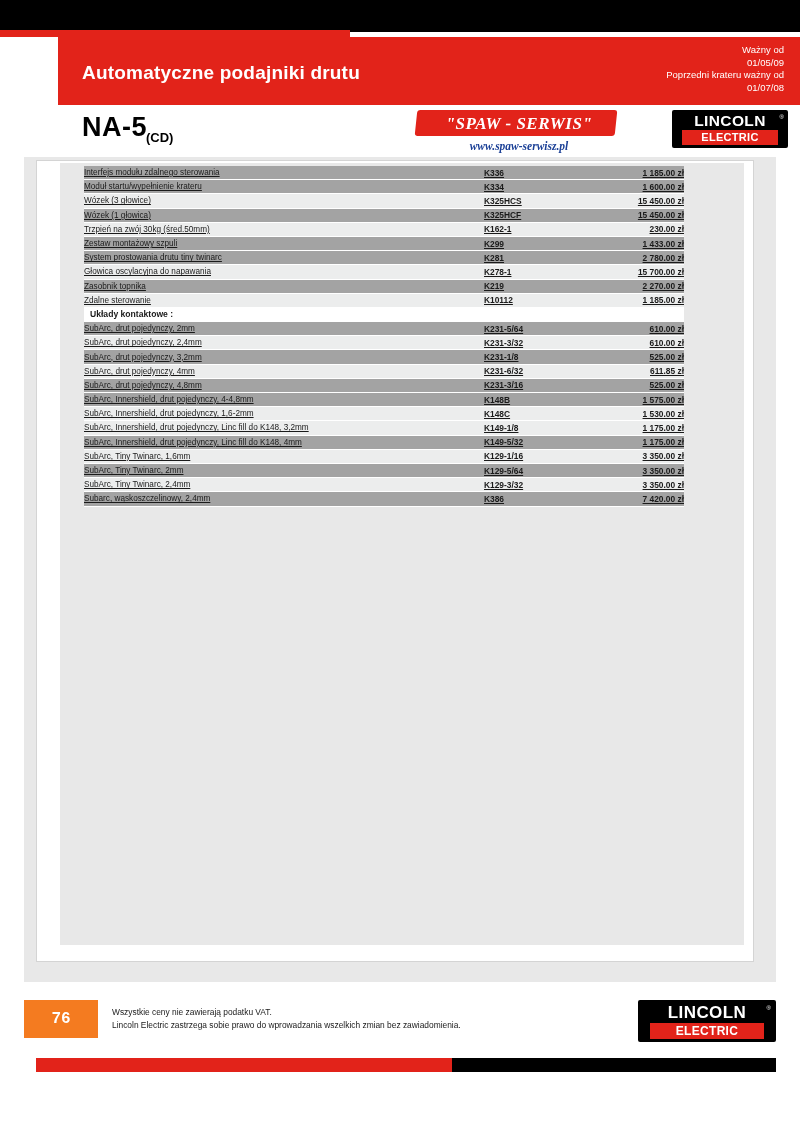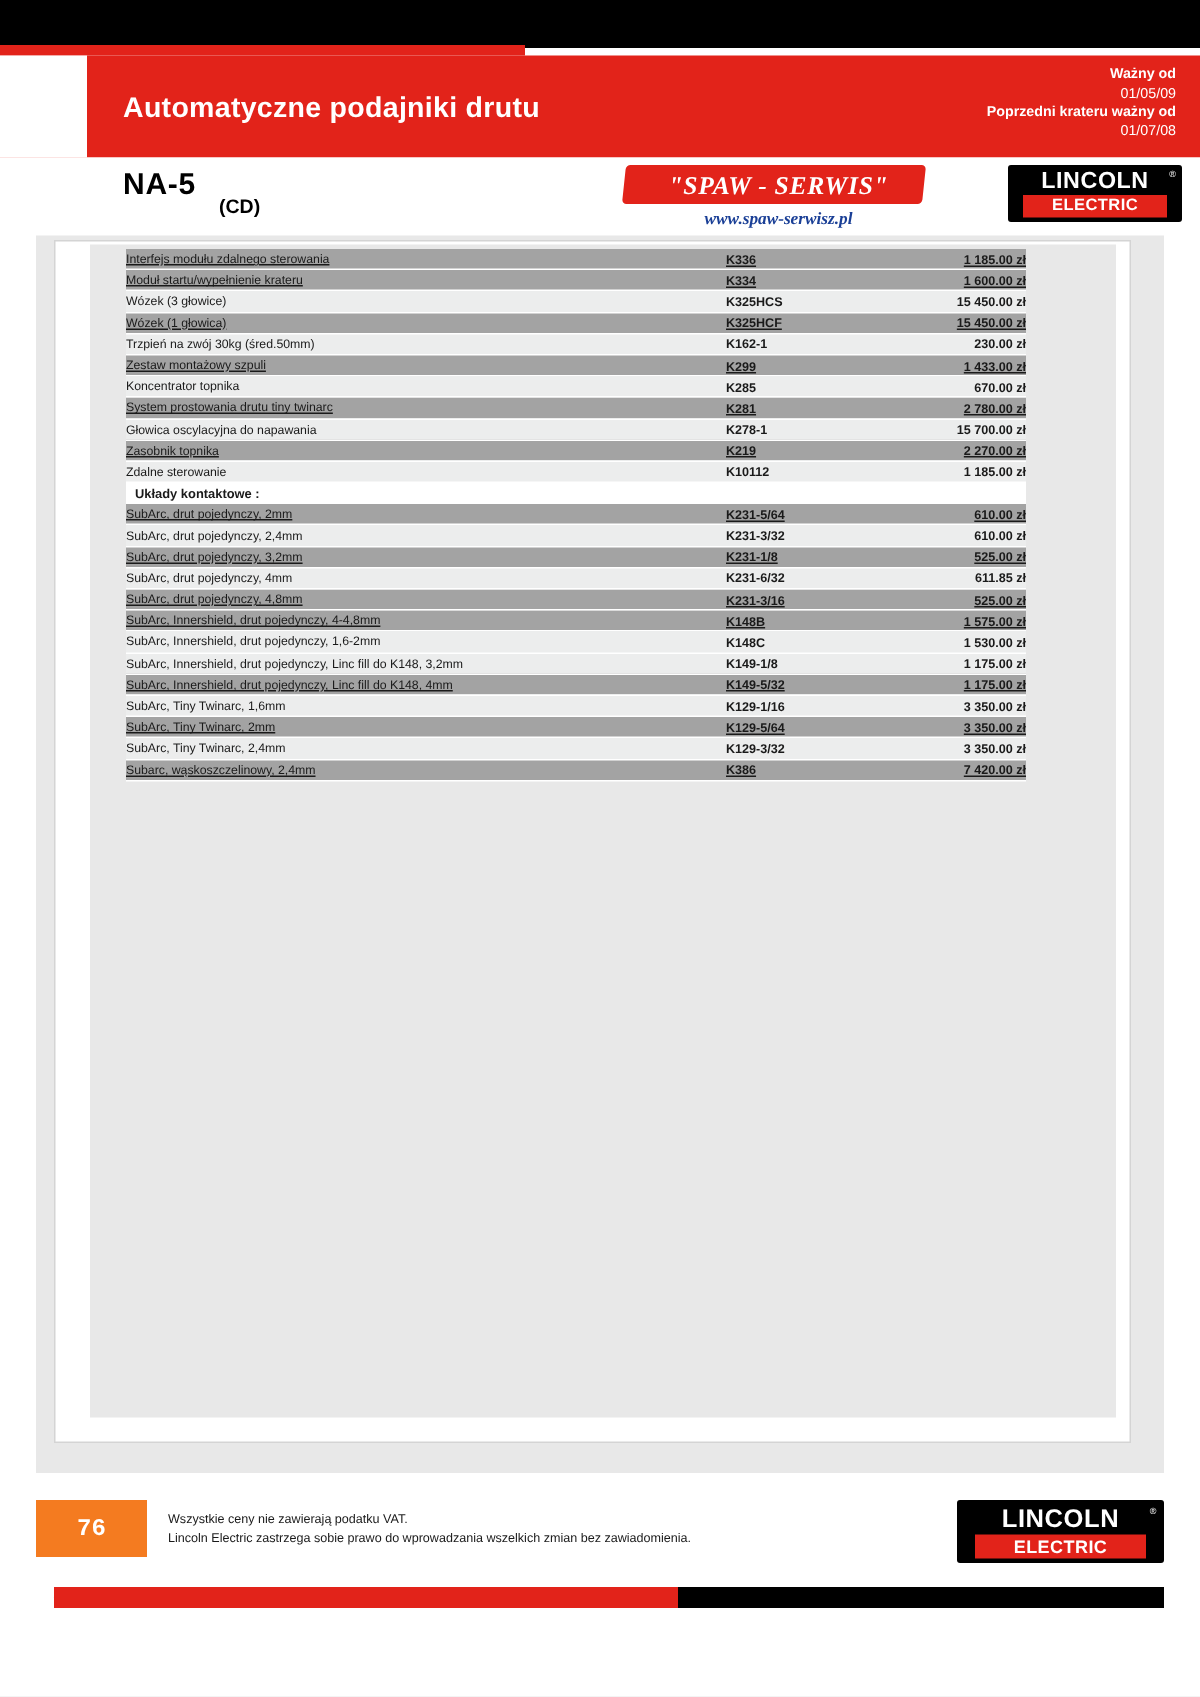--- a/index.html
+++ b/index.html
@@ -49,33 +49,33 @@
     letter-spacing: .2px;
   }
   .validity {
     position: absolute;
     right: 16px; top: 44px;
     text-align: right;
     color: #ffffff;
     font-size: 9.5px;
     line-height: 12.5px;
   }
-  .validity .b { font-weight: bold; }
+  .validity .b { font-weight: normal; }
 
   
   .title-band {
     position: absolute;
     left: 0; top: 105px;
     width: 800px; height: 52px;
     background: #ffffff;
   }
   .product-name {
     position: absolute;
     left: 82px; top: 112px;
-    font-size: 20px;
+    font-size: 27px;
     font-weight: bold;
     color: #000000;
     letter-spacing: .5px;
   }
   .product-suffix {
     position: absolute;
     left: 146px; top: 130px;
     font-size: 13px;
     font-weight: bold;
     color: #000000;
@@ -183,21 +183,21 @@
     border-collapse: collapse;
     font-size: 8.2px;
     color: #1a1a1a;
   }
   table.pricelist td {
     padding: 1.6px 0 1.6px 0;
     vertical-align: middle;
     border-bottom: 1px solid #ffffff;
   }
   table.pricelist tr.odd td { background: #a3a3a3; text-decoration: underline; }
-  table.pricelist tr.even td { background: #eceded; }
+  table.pricelist tr.even td { background: #eceded; text-decoration: underline; }
   td.c-name { width: 400px; padding-left: 18px; }
   td.c-code { width: 88px; font-weight: bold; font-size: 8.4px; }
   td.c-price { width: 112px; text-align: right; padding-right: 12px; font-weight: bold; font-size: 8.4px; }
   tr.section td {
     font-weight: bold;
     font-size: 8.6px;
     padding-left: 6px;
     background: #ffffff;
   }
 
@@ -344,25 +344,20 @@
       <tr class="even">
         <td class="c-name">Trzpień na zwój 30kg (śred.50mm)</td>
         <td class="c-code">K162-1</td>
         <td class="c-price">230.00 zł</td>
       </tr>
       <tr class="odd">
         <td class="c-name">Zestaw montażowy szpuli</td>
         <td class="c-code">K299</td>
         <td class="c-price">1 433.00 zł</td>
       </tr>
-      <tr class="even">
-        <td class="c-name">Koncentrator topnika</td>
-        <td class="c-code">K285</td>
-        <td class="c-price">670.00 zł</td>
-      </tr>
       <tr class="odd">
         <td class="c-name">System prostowania drutu tiny twinarc</td>
         <td class="c-code">K281</td>
         <td class="c-price">2 780.00 zł</td>
       </tr>
       <tr class="even">
         <td class="c-name">Głowica oscylacyjna do napawania</td>
         <td class="c-code">K278-1</td>
         <td class="c-price">15 700.00 zł</td>
       </tr>

